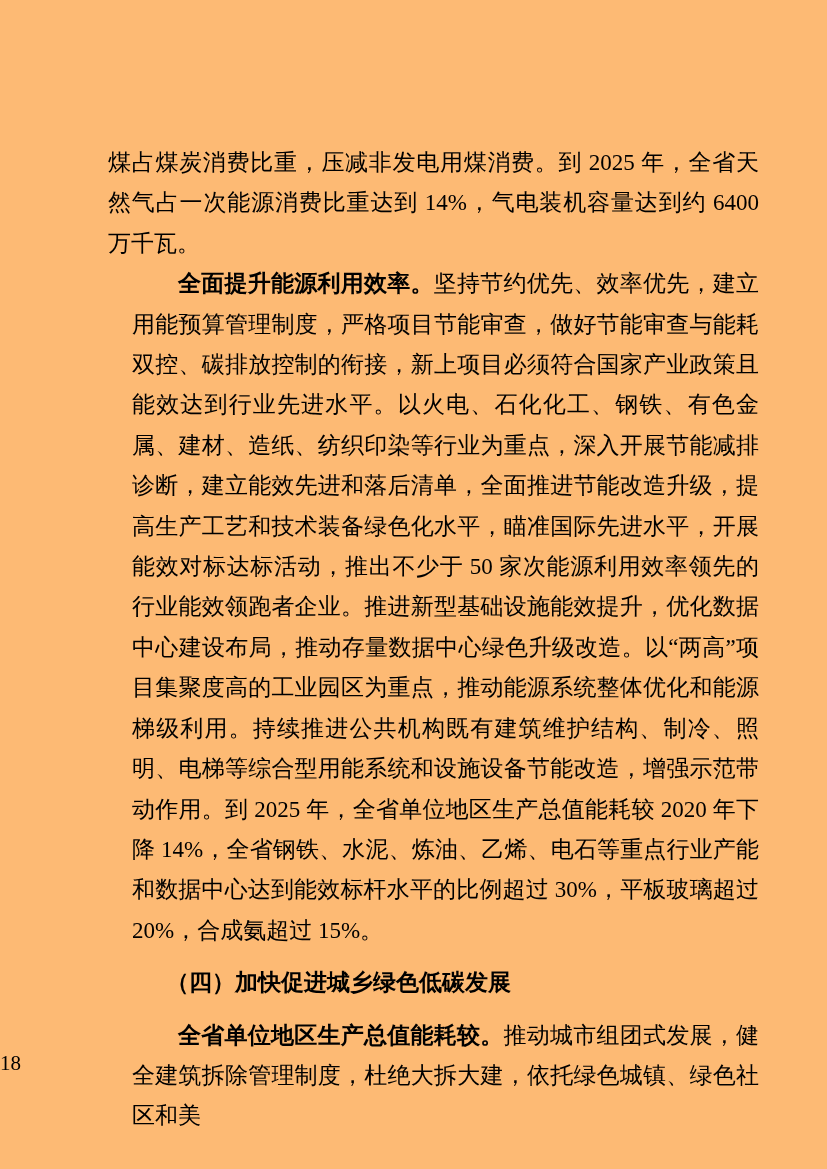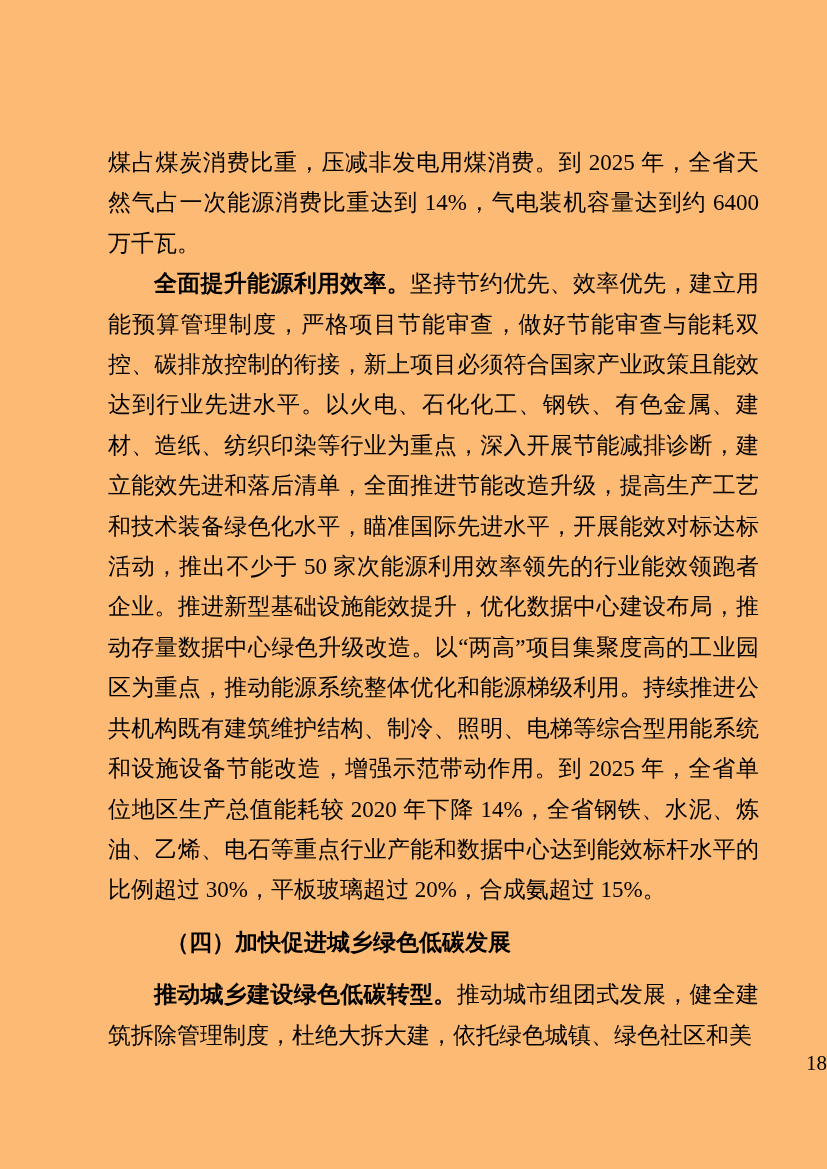--- a/index.html
+++ b/index.html
@@ -26,36 +26,37 @@
     text-align: justify;
     text-justify: inter-ideograph;
     word-break: break-all;
   }
   .para {
     margin: 0;
     padding: 0;
   }
   .para.indent {
     text-indent: 2em;
+    margin-left: 24px;
   }
   .lead-bold {
     font-weight: bold;
   }
   .section-heading {
     margin: 12px;
     padding: 0;
     text-indent: 2em;
     font-weight: bold;
   }
   .page-number {
     position: absolute;
     top: 1050px;
     left: 0;
     width: 827px;
-    text-align: right;
+    text-align: left;
     font-size: 21px;
     line-height: 26px;
     color: #000000;
   }
 </style>
 </head>
 <body>
 
 <div class="page">
   <div class="content">
@@ -66,19 +67,19 @@
 
     <p class="para indent">
       <strong class="lead-bold">全面提升能源利用效率。</strong><span>坚持节约优先、效率优先，建立用能预算管理制度，严格项目节能审查，做好节能审查与能耗双控、碳排放控制的衔接，新上项目必须符合国家产业政策且能效达到行业先进水平。以火电、石化化工、钢铁、有色金属、建材、造纸、纺织印染等行业为重点，深入开展节能减排诊断，建立能效先进和落后清单，全面推进节能改造升级，提高生产工艺和技术装备绿色化水平，瞄准国际先进水平，开展能效对标达标活动，推出不少于 50 家次能源利用效率领先的行业能效领跑者企业。推进新型基础设施能效提升，优化数据中心建设布局，推动存量数据中心绿色升级改造。以“两高”项目集聚度高的工业园区为重点，推动能源系统整体优化和能源梯级利用。持续推进公共机构既有建筑维护结构、制冷、照明、电梯等综合型用能系统和设施设备节能改造，增强示范带动作用。到 2025 年，全省单位地区生产总值能耗较 2020 年下降 14%，全省钢铁、水泥、炼油、乙烯、电石等重点行业产能和数据中心达到能效标杆水平的比例超过 30%，平板玻璃超过 20%，合成氨超过 15%。</span>
     </p>
 
     <p class="section-heading">
       <span>（四）加快促进城乡绿色低碳发展</span>
     </p>
 
     <p class="para indent">
-      <strong class="lead-bold">推动城乡建设绿色低碳转型。</strong><span>推动城市组团式发展，健全建筑拆除管理制度，杜绝大拆大建，依托绿色城镇、绿色社区和美</span>
+      <strong class="lead-bold">全省单位地区生产总值能耗较。</strong><span>推动城市组团式发展，健全建筑拆除管理制度，杜绝大拆大建，依托绿色城镇、绿色社区和美</span>
     </p>
 
   </div>
 
   <div class="page-number">18</div>
 </div>
 
 </body></html>

